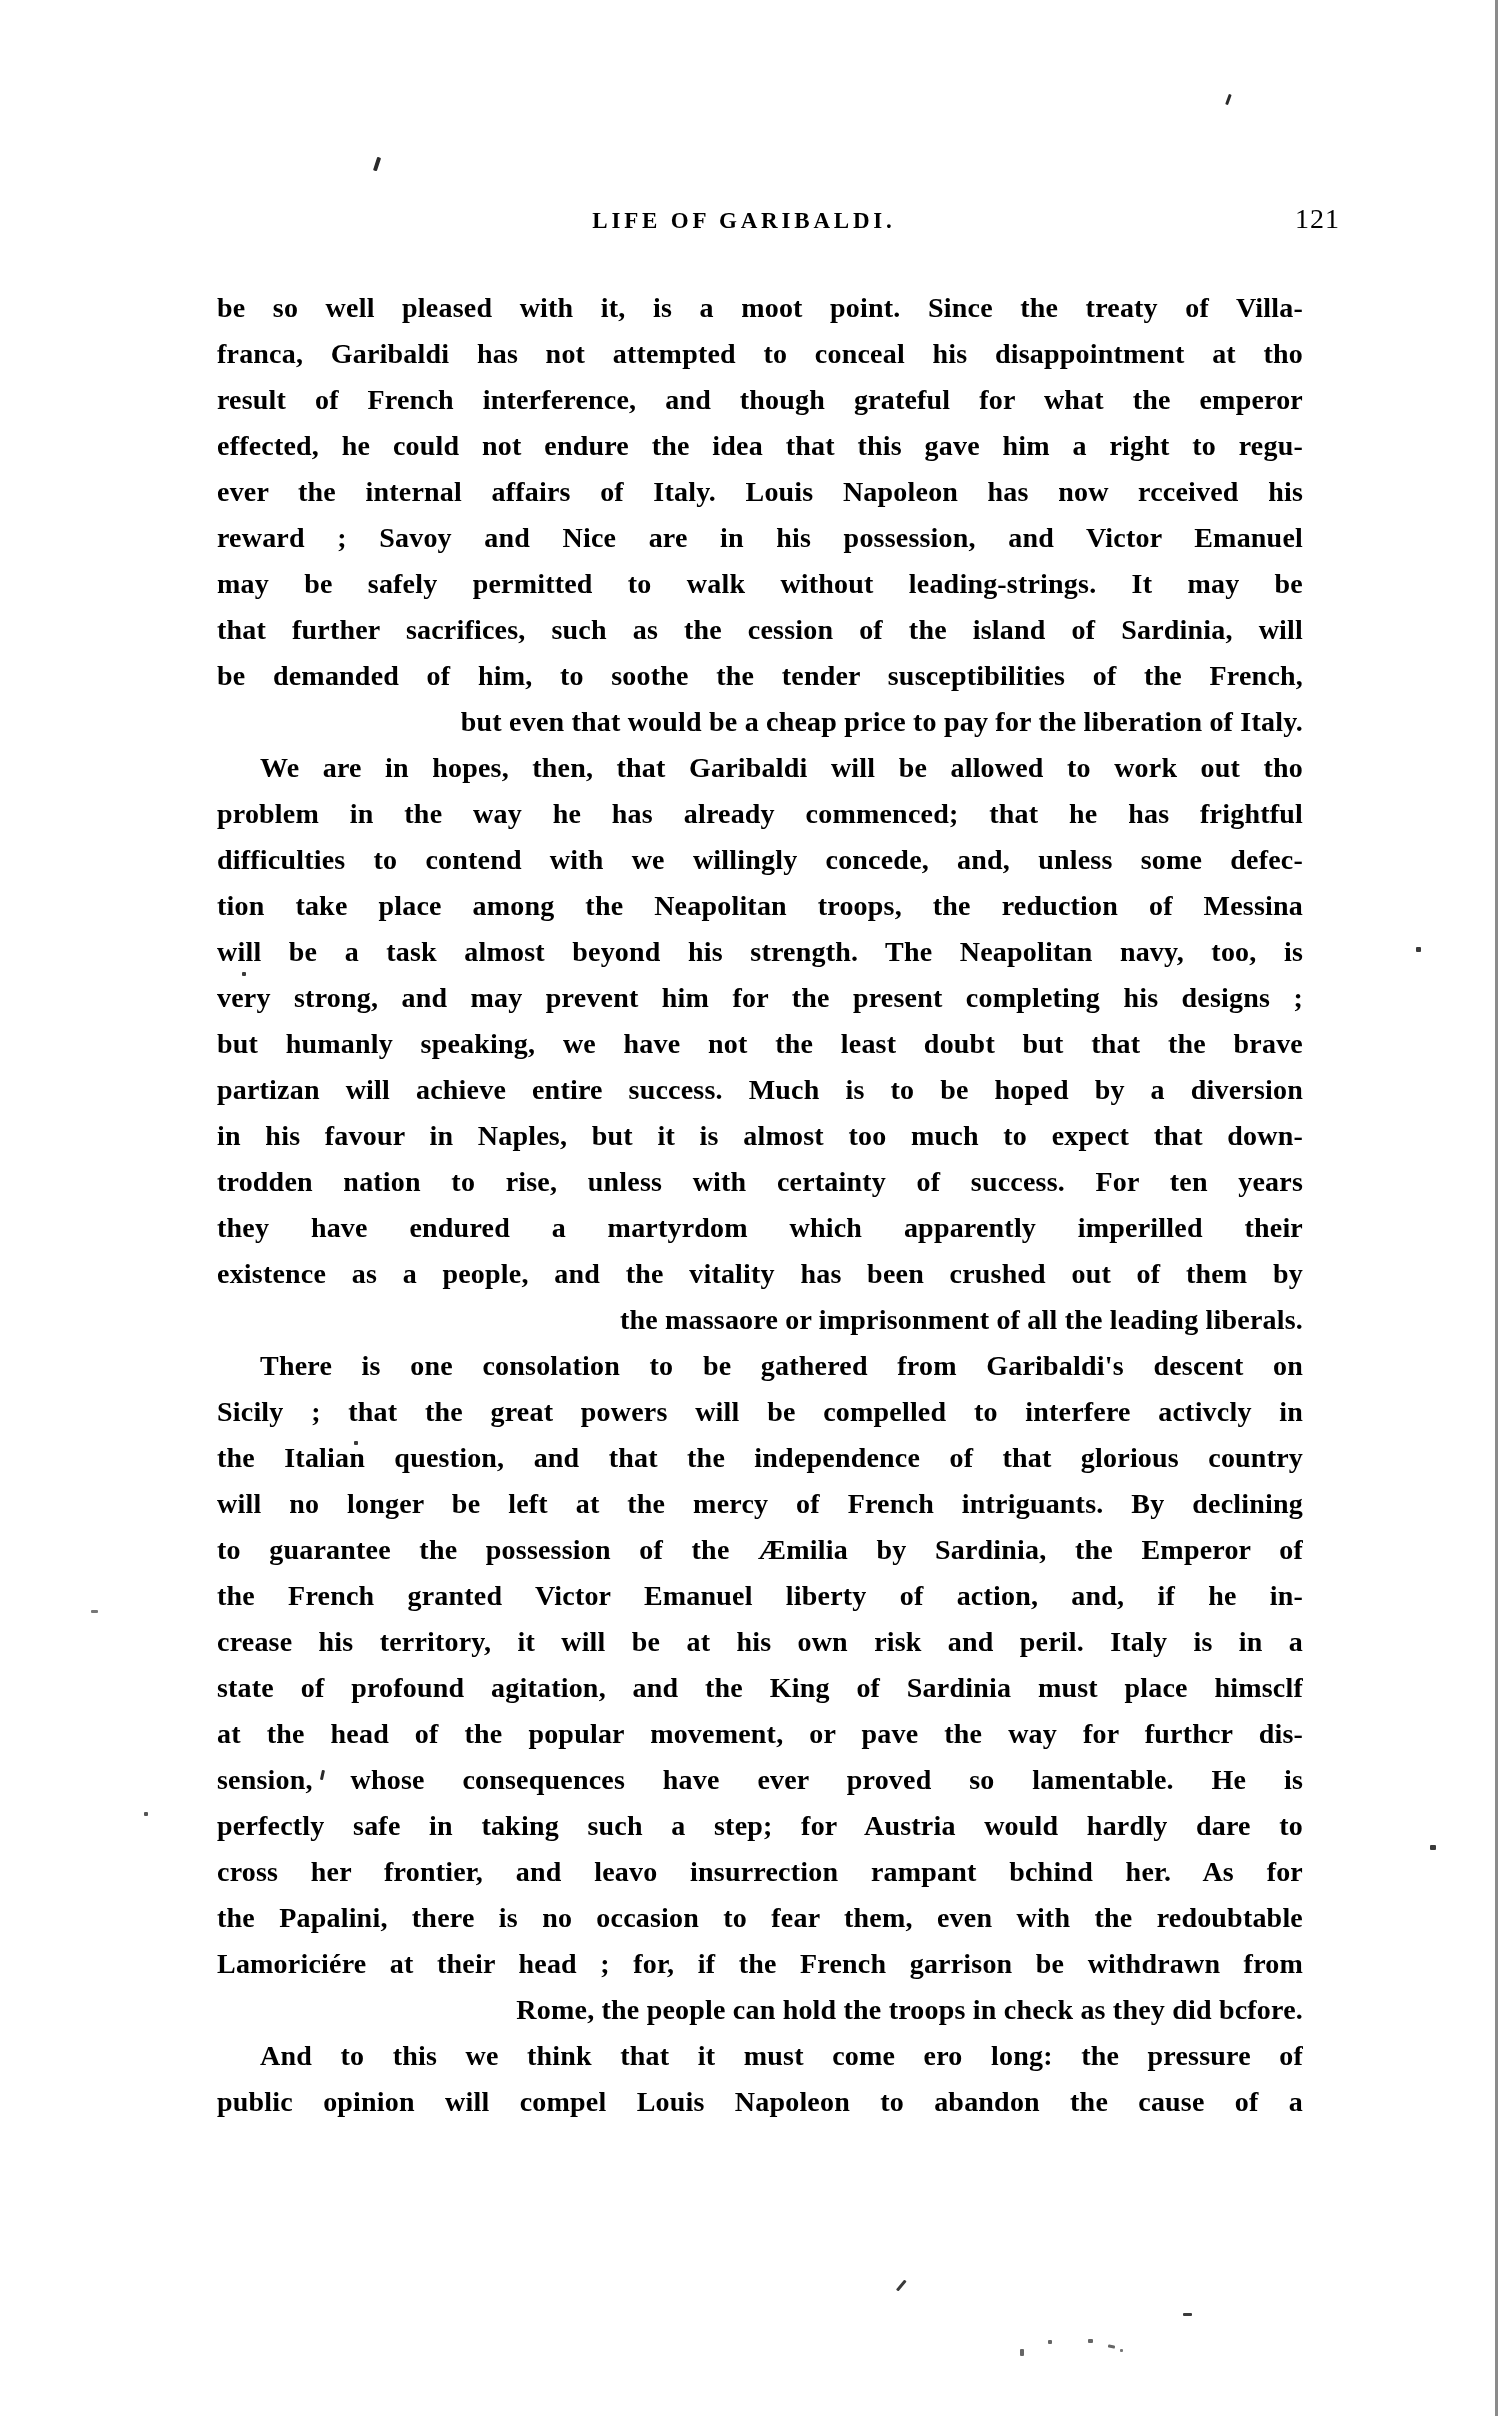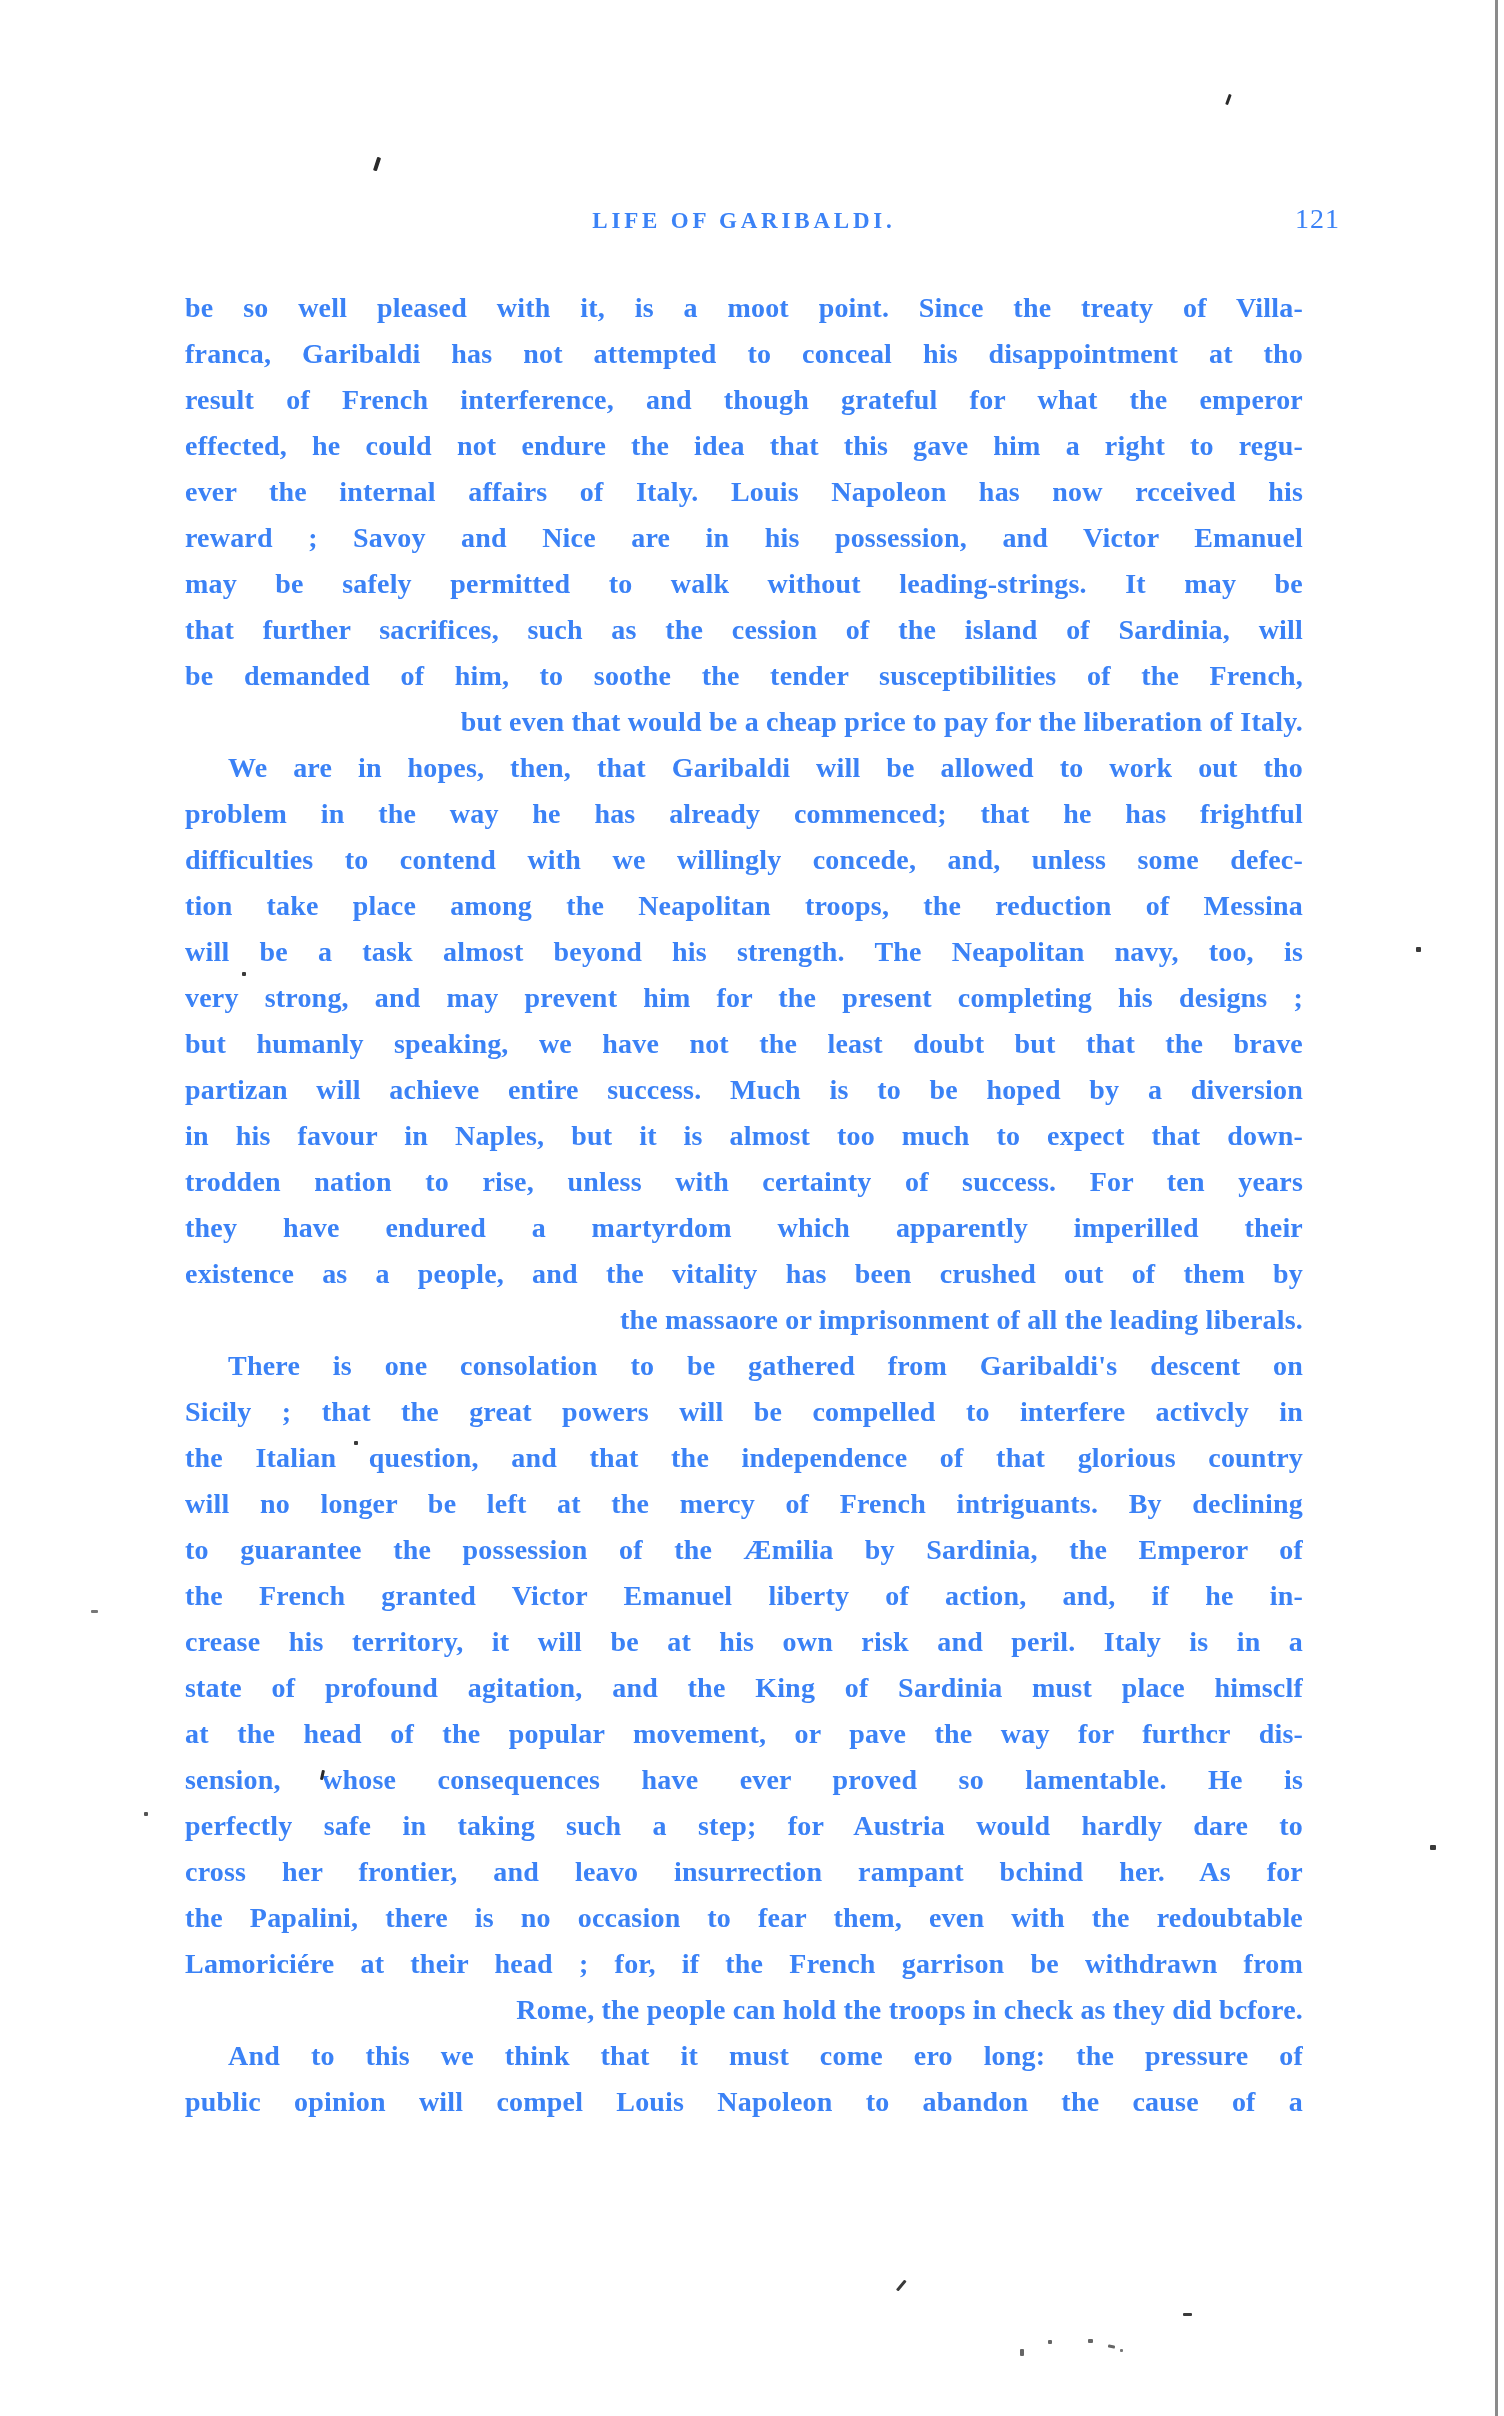--- a/index.html
+++ b/index.html
@@ -3,21 +3,21 @@
 <meta charset="utf-8">
 <style>
   html,body { margin:0; padding:0; background:#e8e8e8; }
   .page {
     position: relative;
     width: 1504px;
     height: 2416px;
     background: #ffffff;
     overflow: hidden;
     font-family: "Liberation Serif", "DejaVu Serif", serif;
-    color: #3b82f6;
+    color: #000000;
   }
   .running-head {
     position: absolute;
     left: 185px;
     width: 1118px;
     top: 208px;
     text-align: center;
     font-weight: bold;
     font-size: 23px;
     letter-spacing: 3.8px;
@@ -40,20 +40,21 @@
     font-weight: bold;
     line-height: 46px;
     letter-spacing: 0.2px;
   }
   .paragraph { margin: 0; padding: 0; }
   .line {
     height: 46px;
     overflow: hidden;
     text-align: justify;
     white-space: normal;
+    margin-left: 32px;
   }
   .line::after {
     content: "";
     display: inline-block;
     width: 100%;
     height: 0;
   }
   .line.no-justify { text-align: right; }
   .line.no-justify::after { display: none; }
   .line.indent { text-indent: 43px; }

